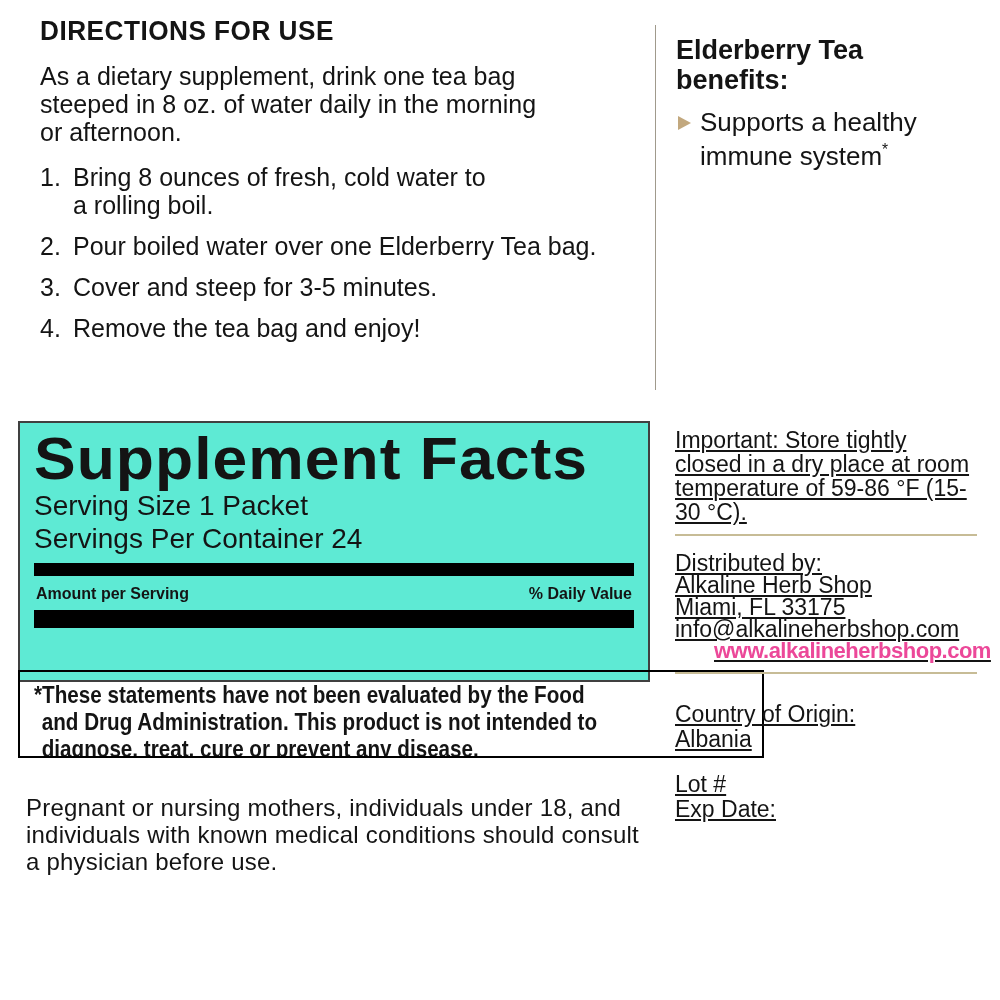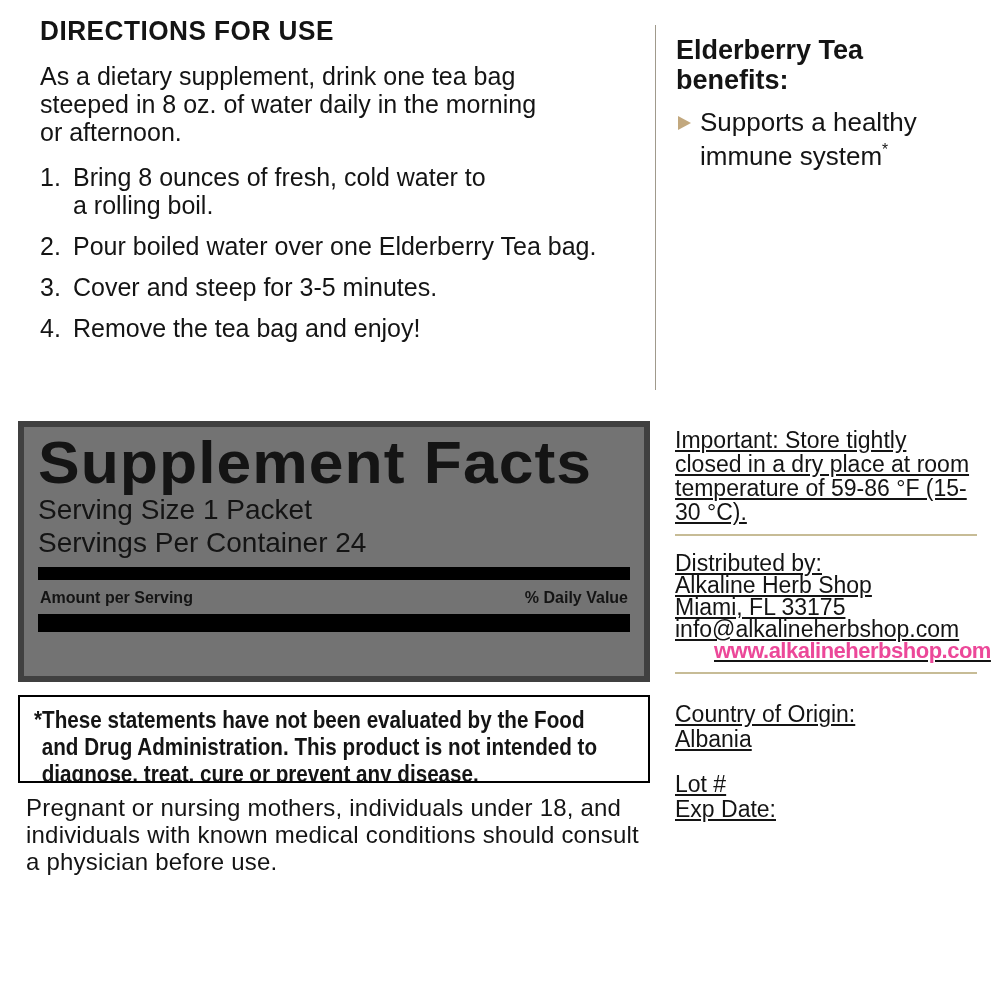--- a/index.html
+++ b/index.html
@@ -37,21 +37,21 @@
     border-top:7px solid transparent;
     border-bottom:7px solid transparent;
     margin:8px 9px 0 2px;
   }
   .benefit-text { font-size:26px; line-height:28px; }
   .benefit-text sup { font-size:60%; }
 
   
   .facts-box {
     position:absolute; left:18px; top:421px; width:632px; height:261px;
-    border:6px solid #404040; box-sizing:border-box; padding:0 14px; background:#737373;
+    border:2px solid #404040; box-sizing:border-box; padding:0 14px; background:#5eead4;
   }
   .facts-title {
     margin:6px 0 0 0; font-size:60px; font-weight:bold; line-height:60px;
     letter-spacing:1px; white-space:nowrap;
     transform:scaleX(1.04); transform-origin:left;
   }
   .serving { font-size:28px; line-height:33px; }
   .bar { background:#000; }
   .bar.b1 { height:13px; margin-top:8px; }
   .bar.b2 { height:8px; }
@@ -59,21 +59,21 @@
   .facts-header {
     display:flex; justify-content:space-between; align-items:baseline;
     font-weight:bold; font-size:16px; padding:9px 2px 7px 2px;
   }
   .facts-row { position:relative; font-size:28px; line-height:28px; padding:11px 2px 7px 2px; }
   .facts-row .famt { position:absolute; left:62%; transform:translateX(-50%); }
   .facts-row .fdv  { position:absolute; left:88%; transform:translateX(-50%); font-size:25px; }
 
   
   .disclaimer-box {
-    position:absolute; left:18px; top:695px; width:632px; height:88px;
+    position:absolute; left:18px; top:670px; width:746px; height:88px;
     border:2px solid #000; box-sizing:border-box; padding:9px 0 0 14px; overflow:hidden;
   }
   .cond {
     width:700px; transform:scaleX(0.86); transform-origin:left;
     font-weight:bold; font-size:24px; line-height:27px;
   }
   .cond .line + .line { padding-left:9px; }
 
   
   .warning { position:absolute; left:26px; top:794px; margin:0; font-size:24px; line-height:27px; letter-spacing:0.2px; }

